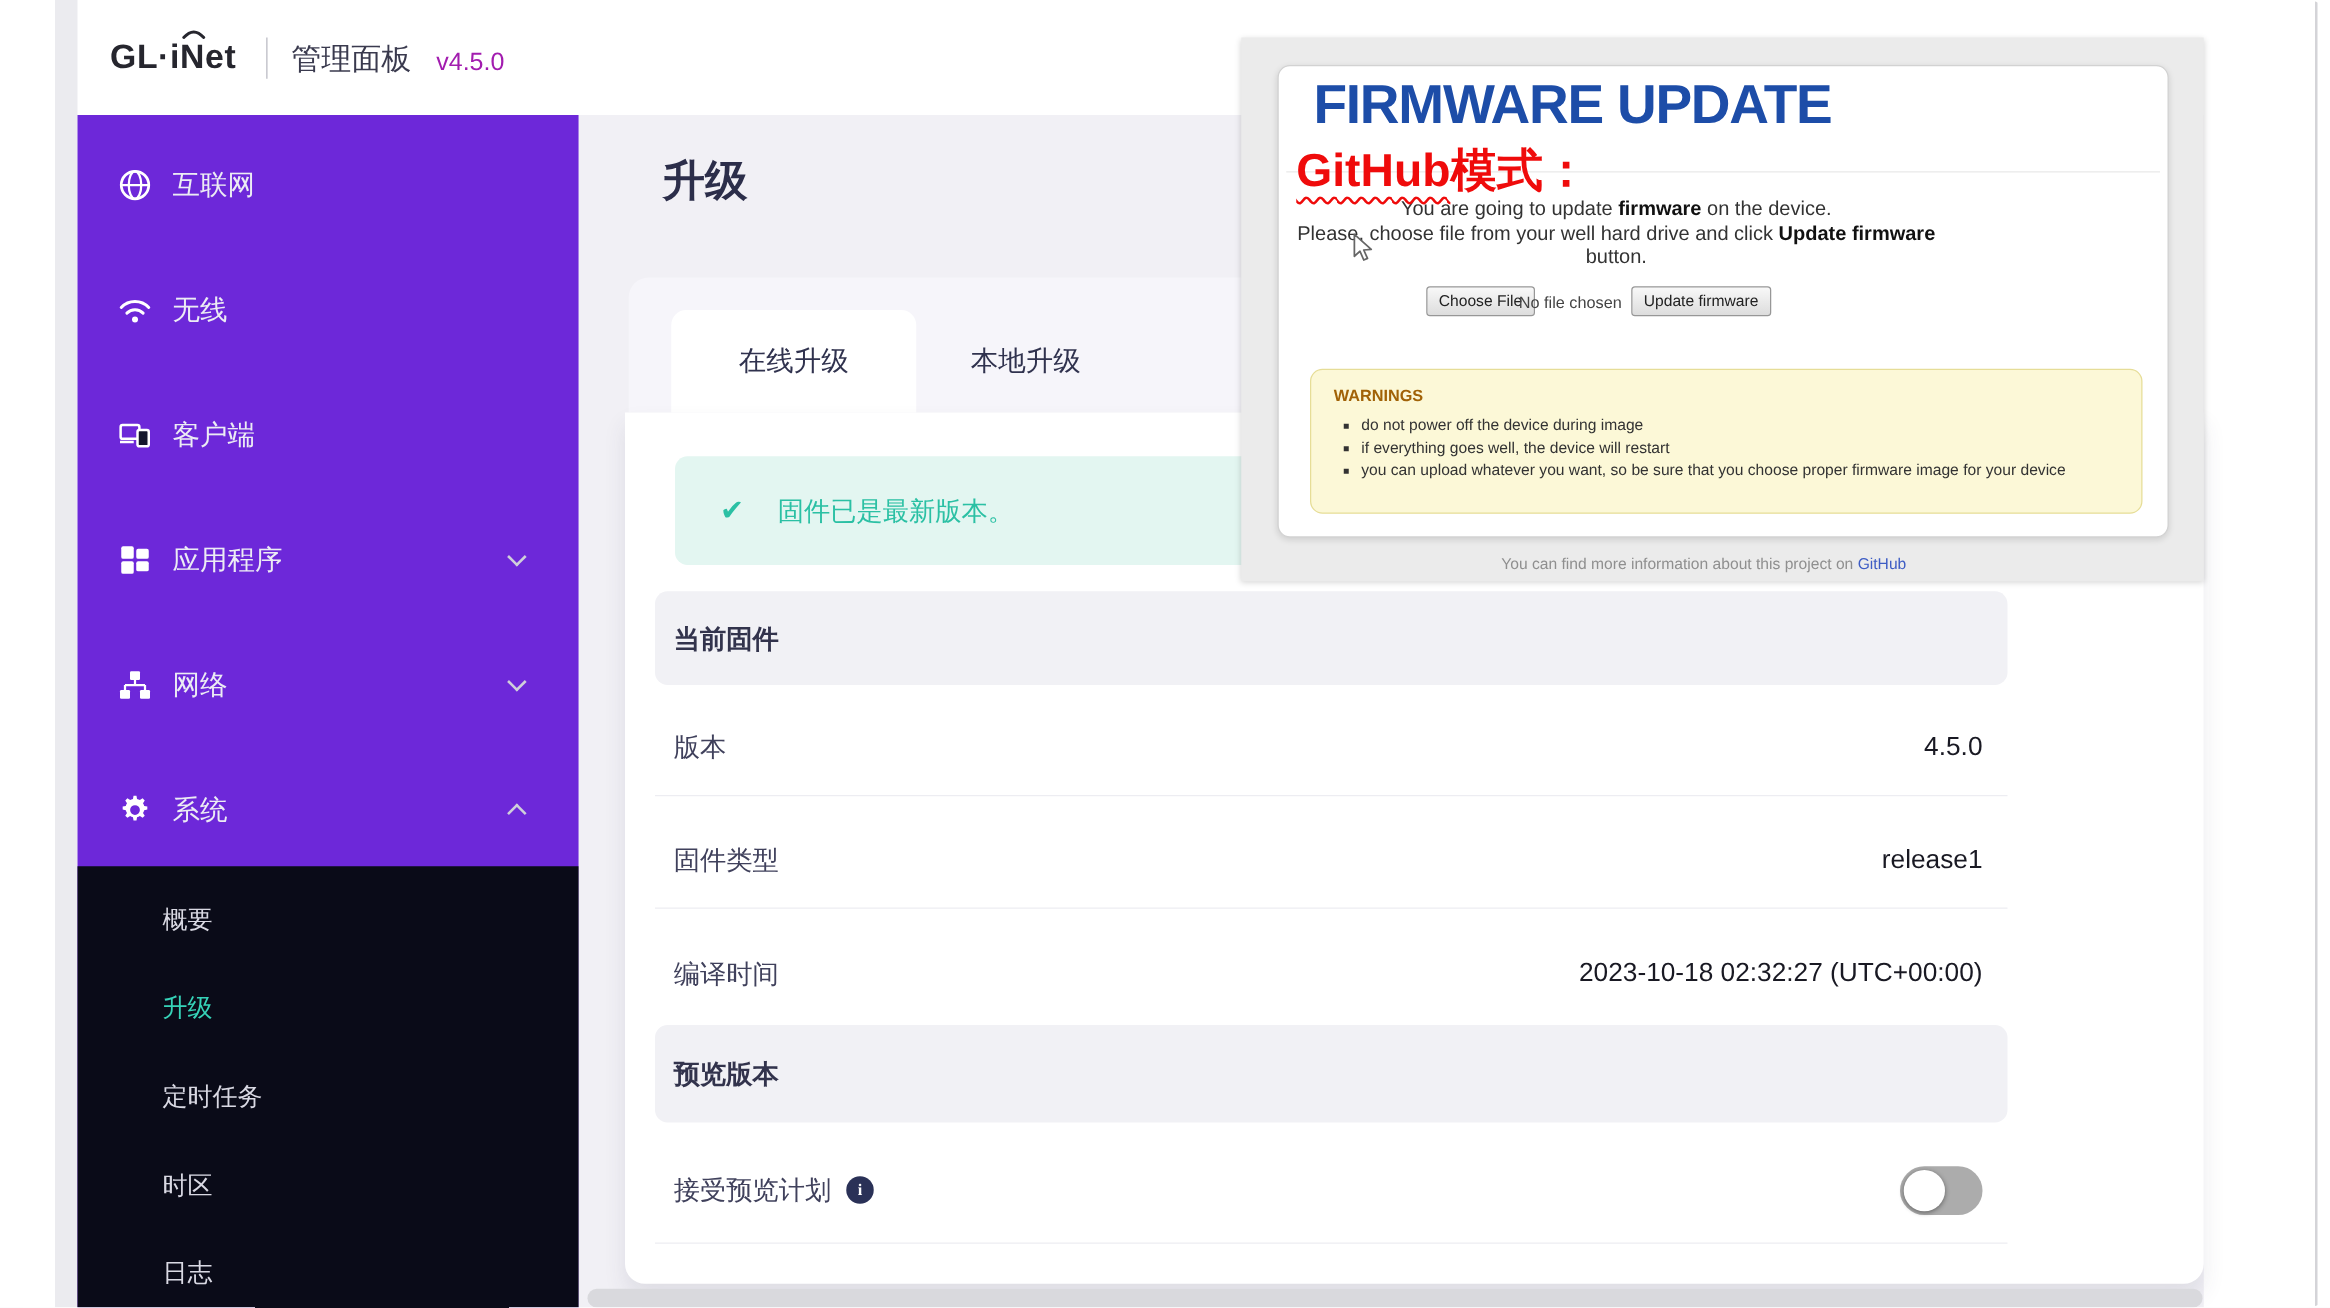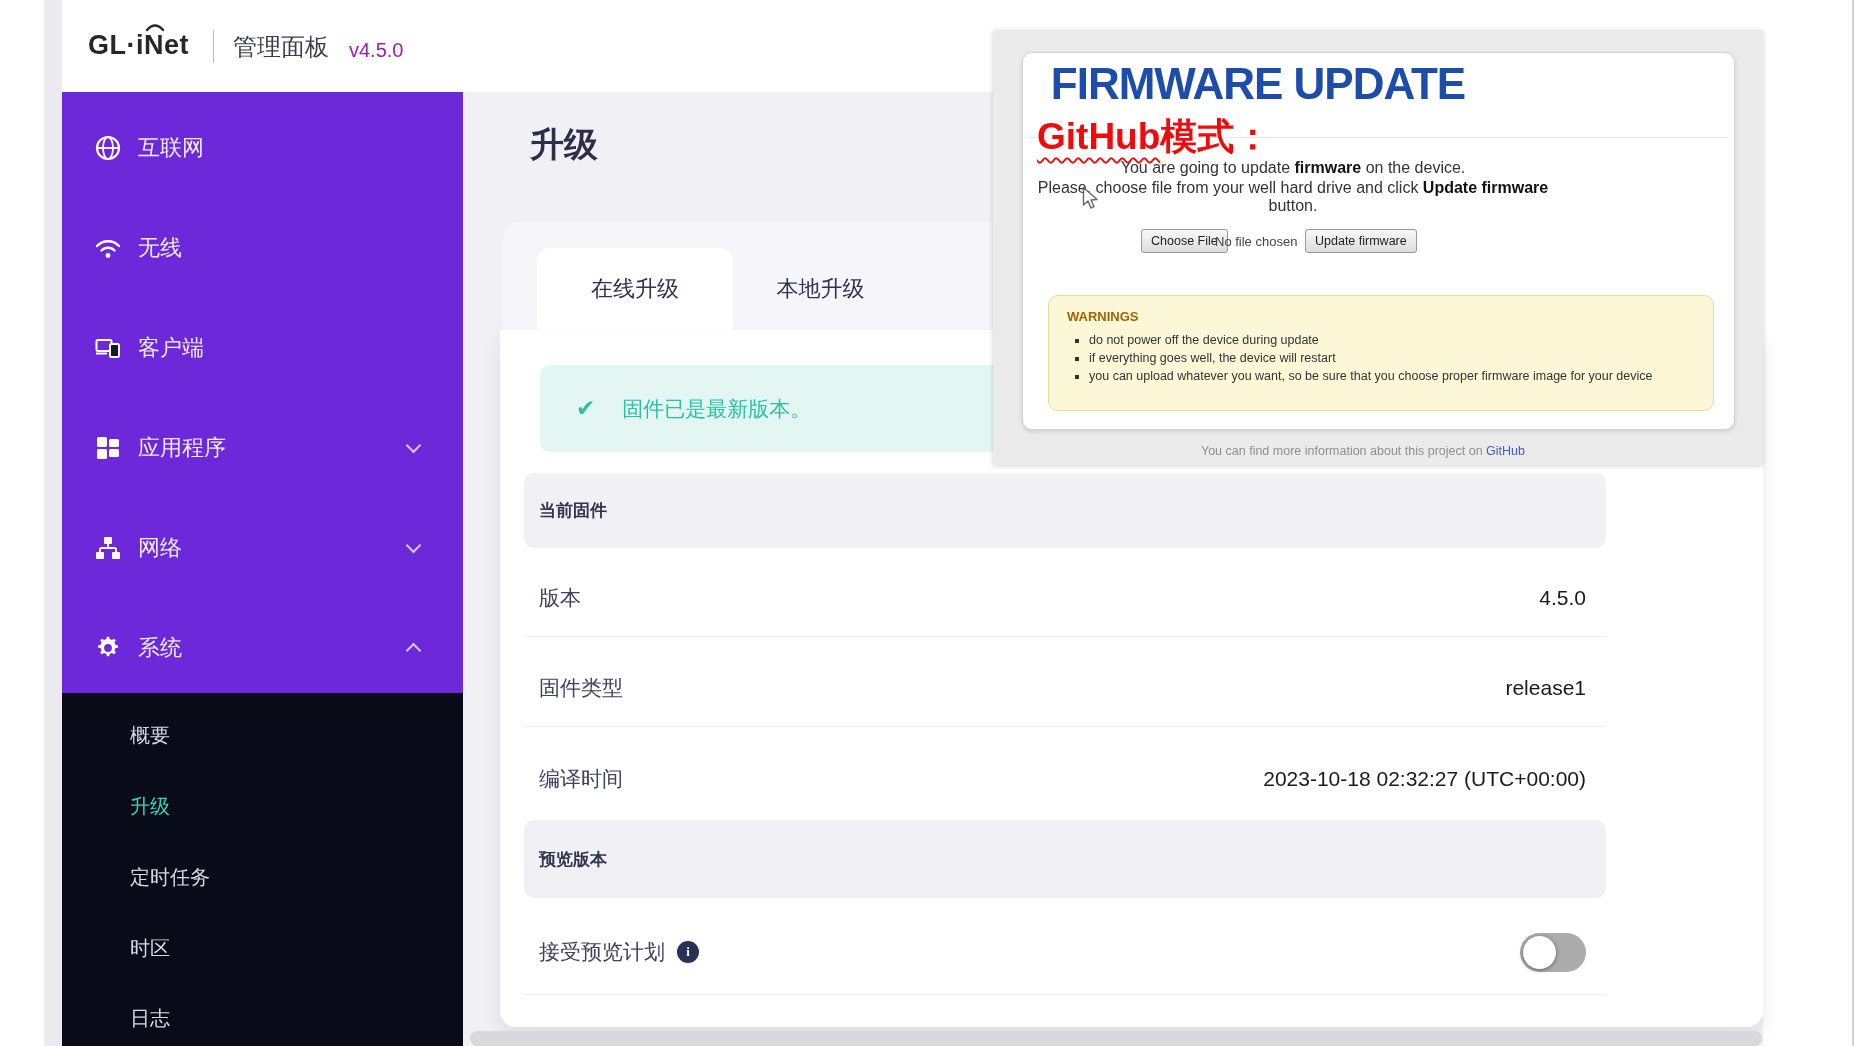--- a/index.html
+++ b/index.html
@@ -1,18 +1,18 @@
 <!DOCTYPE html>
 <html><head>
 <meta charset="utf-8">
 <style>
   * { margin:0; padding:0; box-sizing:border-box; }
   html,body { background:#fff; }
   body { font-family:"Liberation Sans","DejaVu Sans",sans-serif; }
-  #canvas { position:relative; width:1864px; height:1046px; background:#fff; overflow:hidden; }
+  #canvas { position:relative; width:1864px; height:1046px; background:#fff; overflow:hidden;border-radius:18px; }
 
   
   .left-strip { position:absolute; left:44px; top:0; width:18px; height:1046px; background:#ebebef; }
   .right-line { position:absolute; left:1852px; top:0; width:2px; height:1046px; background:#d4d4d8; }
 
   
   .logo { position:absolute; left:88px; top:30px; font-size:27px; font-weight:bold; color:#26262e; letter-spacing:.5px; }
   .logo-arc { position:absolute; left:57px; top:-9px; }
   .hdr-divider { position:absolute; left:213px; top:30px; width:1px; height:33px; background:#b9b9c2; }
   .app-title { position:absolute; left:233px; top:31px; font-size:24px; color:#3a3a4e; }
@@ -36,21 +36,21 @@
   .tab-strip { position:absolute; left:40px; top:130px; width:1260px; height:108px; background:#f6f5fa; border-radius:16px 16px 0 0; }
   .tab { position:absolute; top:156px; height:82px; display:flex; align-items:center; justify-content:center; font-size:22px; color:#30324e; cursor:pointer; }
   .tab.active { left:74px; width:196px; background:#fff; border-radius:12px 12px 0 0; }
   .tab.inactive { left:270px; width:175px; }
   .card { position:absolute; left:37px; top:238px; width:1263px; height:697px; background:#fff; border-radius:0 0 16px 16px; box-shadow:0 10px 18px rgba(60,60,90,.10); }
 
   .alert { position:absolute; left:40px; top:35px; width:1060px; height:87px; background:#e3f6f1; border-radius:10px; display:flex; align-items:center; padding-left:36px; }
   .alert .check { font-size:23px; font-weight:bold; color:#2bc0a4; }
   .alert .atext { margin-left:27px; font-size:21px; color:#2bc0a4; }
 
-  .sec-bar { position:absolute; left:24px; width:1082px; background:#f1f1f5; border-radius:10px; display:flex; align-items:center; padding-left:15px; font-size:17px; font-weight:bold; color:#32334c; }
+  .sec-bar { position:absolute; left:24px; width:1082px; background:#f1f1f5; border-radius:10px; display:flex; align-items:center; padding-left:15px; font-size:21px; font-weight:bold; color:#32334c; }
   .row { position:absolute; left:24px; width:1082px; display:flex; align-items:center; justify-content:space-between; padding:12px 20px 0 15px; }
   .row.bordered { border-bottom:1px solid #ededf2; }
   .row .rlbl { font-size:21px; color:#40415c; display:flex; align-items:center; }
   .row .rval { font-size:21px; color:#191923; }
   .info-dot { display:inline-flex; width:22px; height:22px; margin-left:12px; border-radius:50%; background:#2a3157; color:#fff; font-size:13px; font-weight:bold; align-items:center; justify-content:center; font-family:"Liberation Serif",serif; cursor:pointer; }
   .toggle { position:relative; width:66px; height:39px; background:#acacac; border-radius:20px; cursor:pointer; }
   .toggle .knob { position:absolute; left:3px; top:3px; width:33px; height:33px; border-radius:50%; background:#fff; box-shadow:0 1px 4px rgba(0,0,0,.45); }
 
   .bottom-strip { position:absolute; left:470px; top:1031px; width:1292px; height:15px; background:#d9d9dd; border-radius:8px; }
 
@@ -217,21 +217,21 @@
       <div class="uline" style="top:126px">
         <span>Please, choose file from your well hard drive and click </span><b>Update firmware</b><span> button.</span>
       </div>
       <button class="ubtn" style="left:118px;top:176px">Choose File</button>
       <span class="ufile" style="left:192px;top:181px">No file chosen</span>
       <button class="ubtn" style="left:282px;top:176px">Update firmware</button>
 
       <div class="uwarn">
         <div class="wtitle">WARNINGS</div>
         <ul>
-          <li>do not power off the device during update</li>
+          <li>do not power off the device during image</li>
           <li>if everything goes well, the device will restart</li>
           <li>you can upload whatever you want, so be sure that you choose proper firmware image for your device</li>
         </ul>
       </div>
     </div>
 
     <div class="annotation">
       <span class="wavy">GitHub</span><span>模式：</span>
     </div>
 

